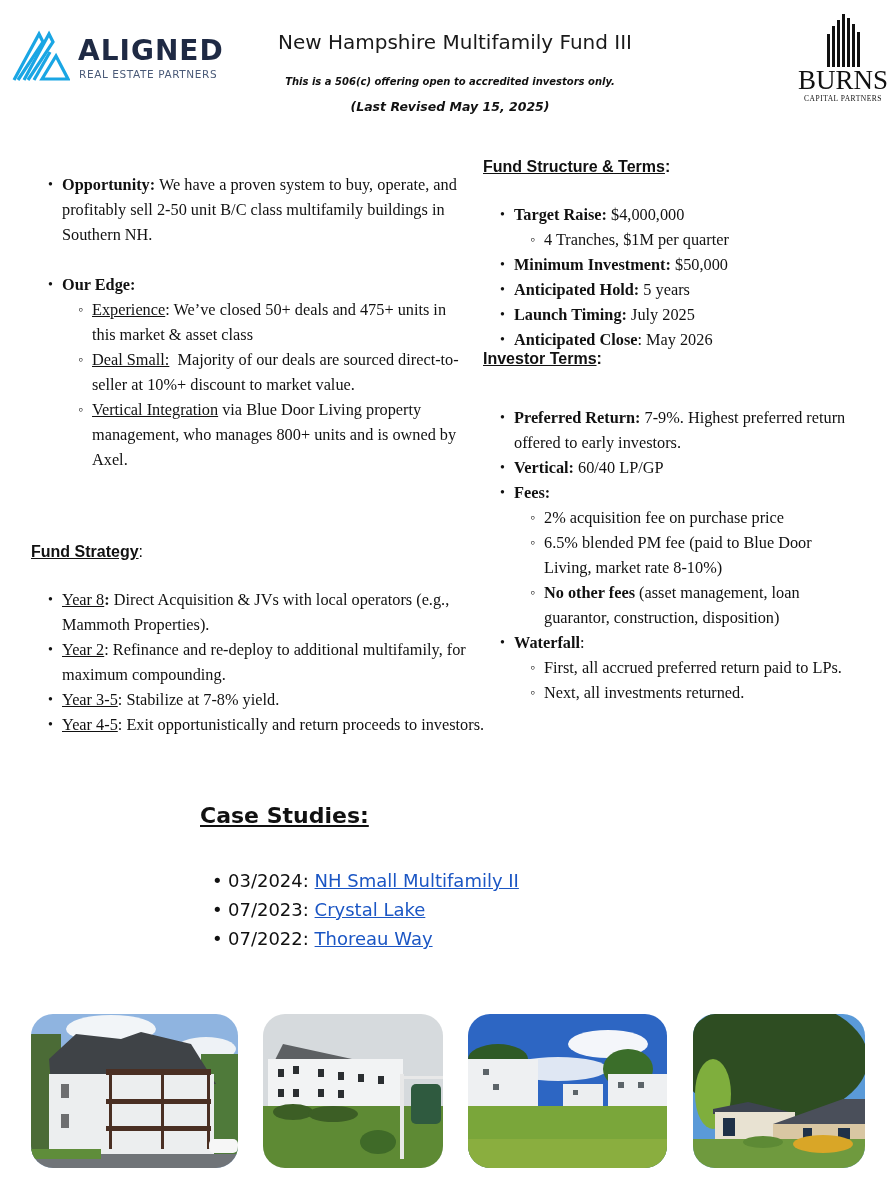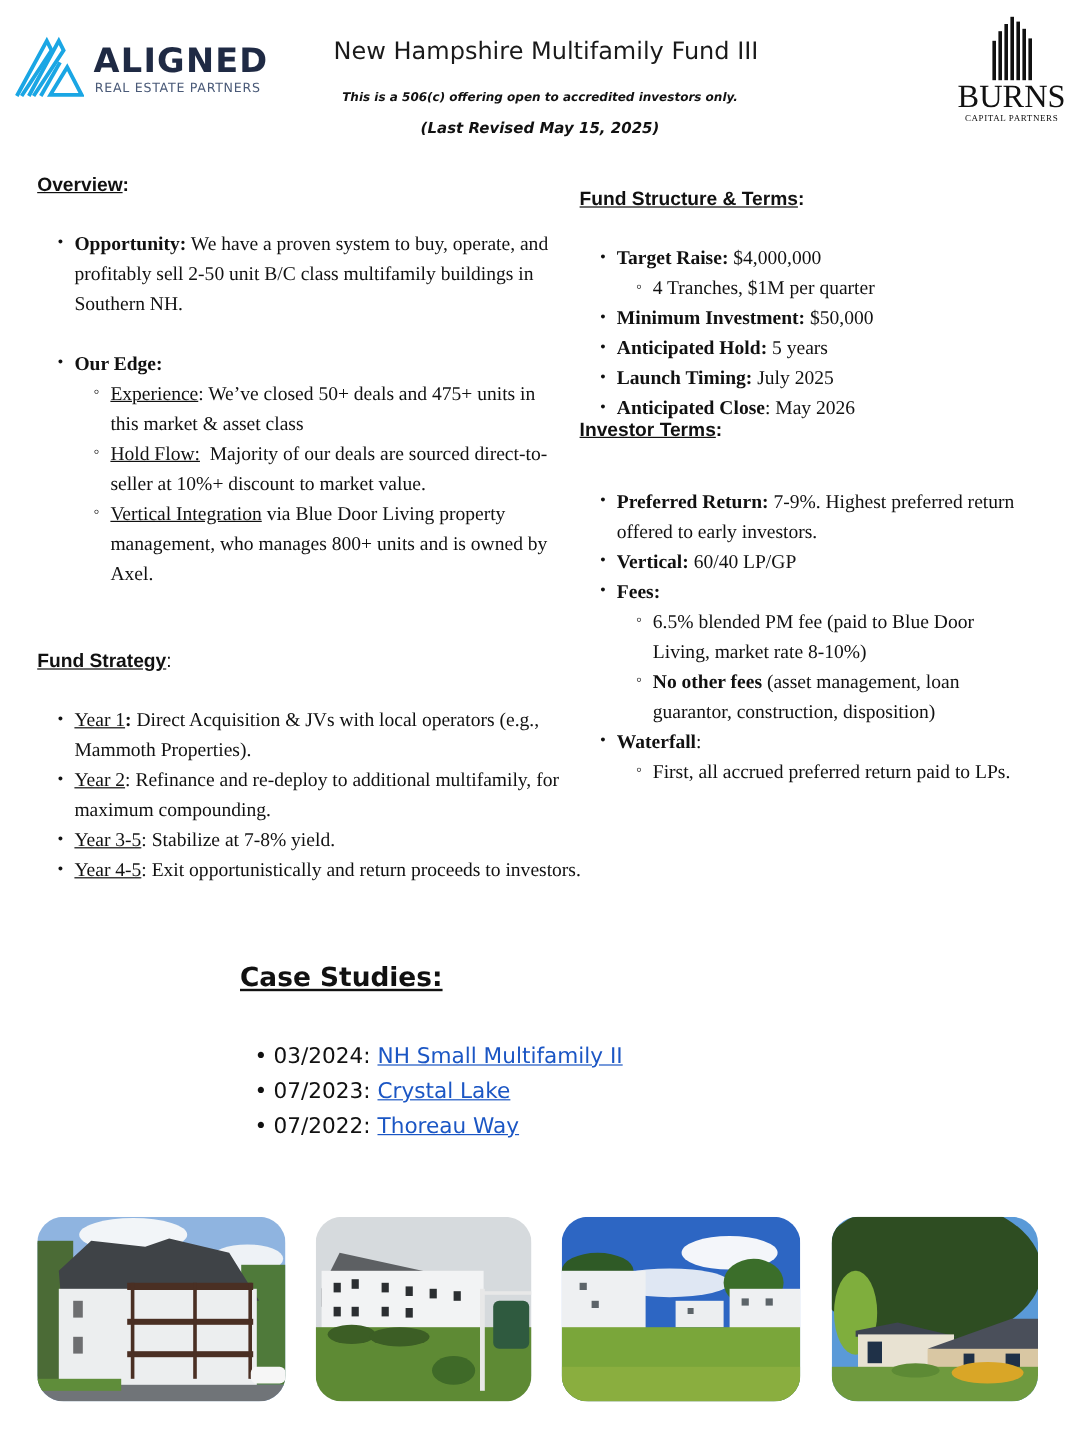--- a/index.html
+++ b/index.html
@@ -86,37 +86,36 @@
       <rect x="23" y="6" width="3" height="49"></rect>
       <rect x="28" y="12" width="3" height="43"></rect>
       <rect x="33" y="20" width="3" height="35"></rect>
     </g>
   </svg>
   <div class="burns-name">BURNS</div>
   <div class="burns-sub">CAPITAL PARTNERS</div>
 </div>
 
 <div class="abs col-left" style="top:146px;">
-  <div class="sec-head"><span class="u">Overview</span><span>:</span></div>
   <ul class="body-text" style="margin-top:26px; width:430px;">
     <li class="b1"><strong>Opportunity:</strong><span> We have a proven system to buy, operate, and profitably sell 2-50 unit B/C class multifamily buildings in Southern NH.</span></li>
     <li class="b1" style="margin-top:25px;"><strong>Our Edge:</strong>
       <ul>
         <li class="b2"><span class="ul">Experience</span><span>: We’ve closed 50+ deals and 475+ units in this market &amp; asset class</span></li>
-        <li class="b2"><span class="ul">Hold Flow:</span><span style="white-space:pre-wrap">  Majority of our deals are sourced direct-to-seller at 10%+ discount to market value.</span></li>
+        <li class="b2"><span class="ul">Deal Small:</span><span style="white-space:pre-wrap">  Majority of our deals are sourced direct-to-seller at 10%+ discount to market value.</span></li>
         <li class="b2"><span class="ul">Vertical Integration</span><span> via Blue Door Living property management, who manages 800+ units and is owned by Axel.</span></li>
       </ul>
     </li>
   </ul>
 </div>
 
 <div class="abs col-left" style="top:543px;">
   <div class="sec-head"><span class="u">Fund Strategy</span><span style="font-weight:normal">:</span></div>
   <ul class="body-text" style="margin-top:26px; width:455px;">
-    <li class="b1"><span class="ul">Year 1</span><strong>:</strong><span> Direct Acquisition &amp; JVs with local operators (e.g., Mammoth Properties).</span></li>
+    <li class="b1"><span class="ul">Year 8</span><strong>:</strong><span> Direct Acquisition &amp; JVs with local operators (e.g., Mammoth Properties).</span></li>
     <li class="b1"><span class="ul">Year 2</span><span>:</span><span> Refinance and re-deploy to additional multifamily, for maximum compounding.</span></li>
     <li class="b1"><span class="ul">Year 3-5</span><span>:</span><span> Stabilize at 7-8% yield.</span></li>
     <li class="b1"><span class="ul">Year 4-5</span><span>:</span><span> Exit opportunistically and return proceeds to investors.</span></li>
   </ul>
 </div>
 
 <div class="abs col-right" style="top:158px;">
   <div class="sec-head"><span class="u">Fund Structure &amp; Terms</span><span>:</span></div>
   <ul class="body-text" style="margin-top:26px;">
     <li class="b1"><strong>Target Raise:</strong><span> $4,000,000</span>
@@ -131,27 +130,29 @@
   </ul>
   <div class="sec-head" style="margin-top:-2px;"><span class="u">Investor Terms</span><span>:</span></div>
 </div>
 
 <div class="abs col-right" style="top:405px; width:390px;">
   <ul class="body-text">
     <li class="b1"><strong>Preferred Return:</strong><span> 7-9%. Highest preferred return offered to early investors.</span></li>
     <li class="b1"><strong>Vertical:</strong><span> 60/40 LP/GP</span></li>
     <li class="b1"><strong>Fees:</strong>
       <ul>
+        <li class="b2">2% acquisition fee on purchase price</li>
         <li class="b2" style="padding-right:40px;">6.5% blended PM fee (paid to Blue Door Living, market rate 8-10%)</li>
         <li class="b2" style="padding-right:40px;"><strong>No other fees</strong><span> (asset management, loan guarantor, construction, disposition)</span></li>
       </ul>
     </li>
     <li class="b1"><strong>Waterfall</strong><span>:</span>
       <ul>
         <li class="b2" style="padding-right:20px;">First, all accrued preferred return paid to LPs.</li>
+        <li class="b2">Next, all investments returned.</li>
       </ul>
     </li>
   </ul>
 </div>
 
 <div class="abs cs-head">Case Studies:</div>
 <ul class="abs cs-list">
   <li><span>03/2024: </span><a class="cs-link">NH Small Multifamily II </a></li>
   <li><span>07/2023: </span><a class="cs-link">Crystal Lake</a></li>
   <li><span>07/2022: </span><a class="cs-link">Thoreau Way</a></li>

